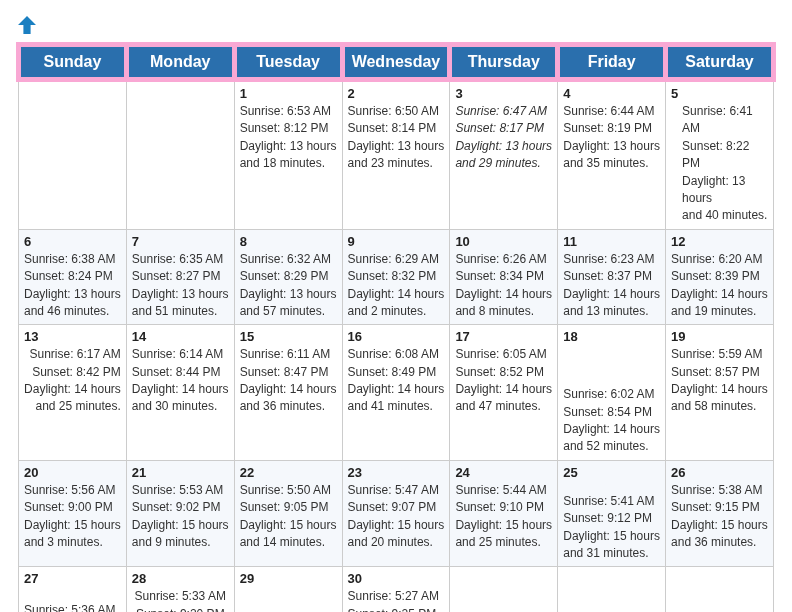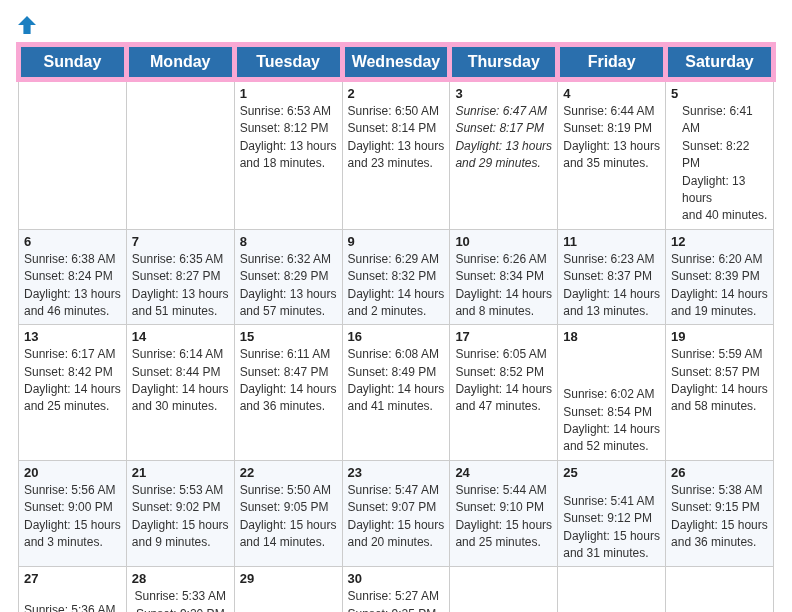--- a/index.html
+++ b/index.html
@@ -208,21 +208,21 @@
           <span class="day-num">12</span>
           <div class="day-info" style="white-space: pre-line;">Sunrise: 6:20 AM
 Sunset: 8:39 PM
 Daylight: 14 hours
 and 19 minutes.</div>
         </td>
       </tr>
       <tr>
         <td>
           <span class="day-num">13</span>
-          <div class="day-info" style="white-space: pre-line;">Sunrise: 6:17 AM
+          <div class="day-info" style="white-space: pre-line; text-align: right;">Sunrise: 6:17 AM
 Sunset: 8:42 PM
 Daylight: 14 hours
 and 25 minutes.</div>
         </td>
         <td>
           <span class="day-num">14</span>
           <div class="day-info" style="white-space: pre-line;">Sunrise: 6:14 AM
 Sunset: 8:44 PM
 Daylight: 14 hours
 and 30 minutes.</div>

